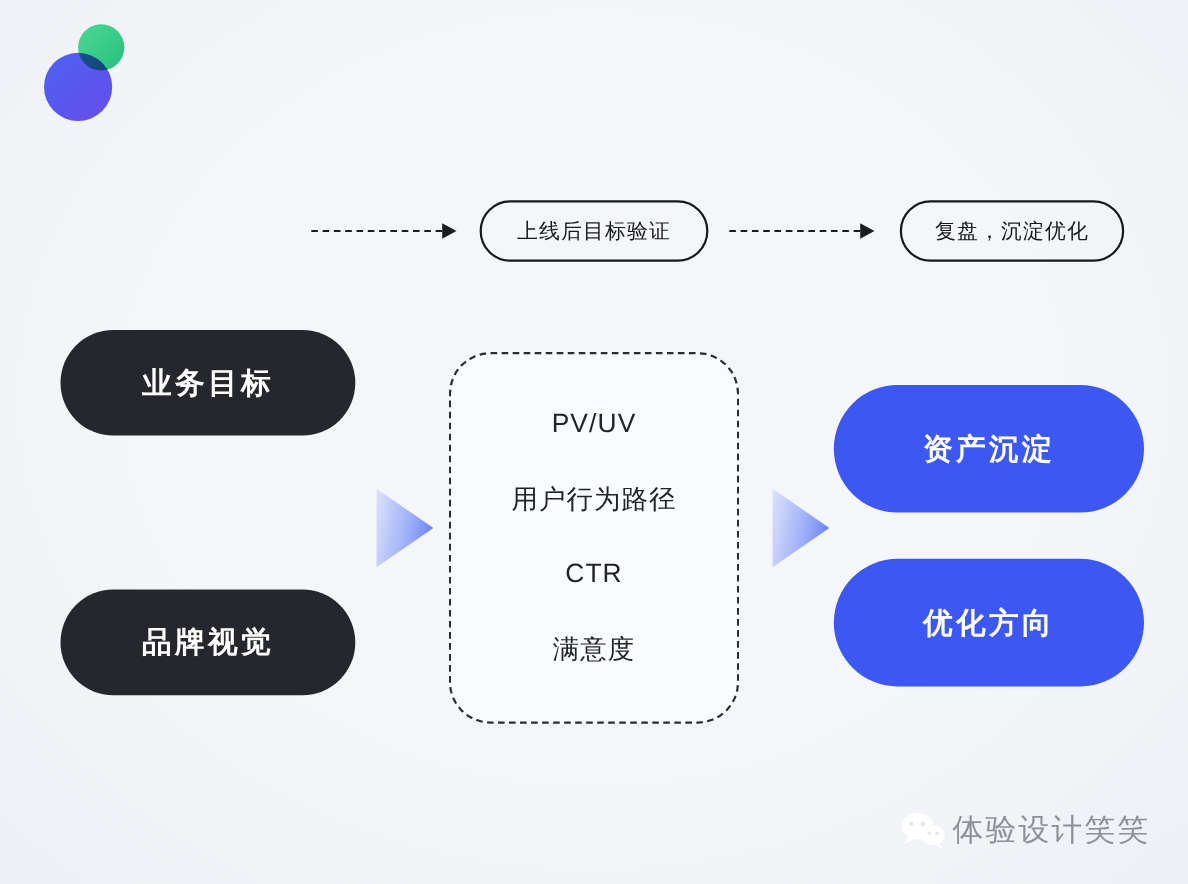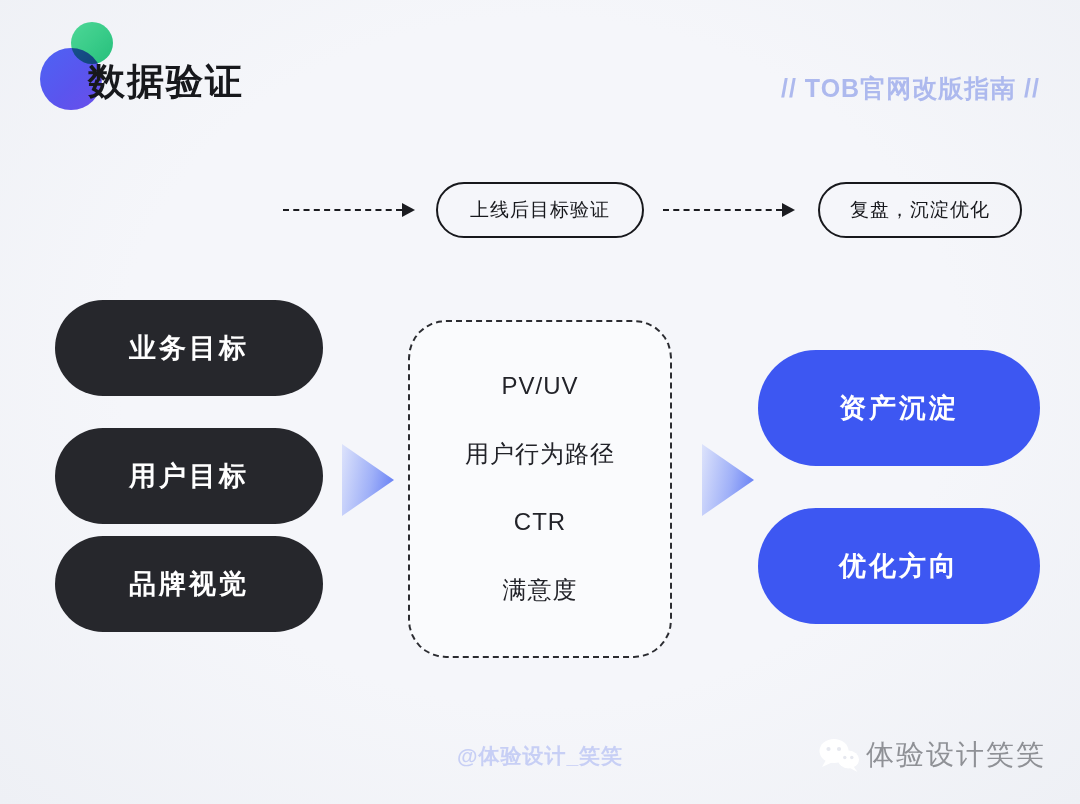--- a/index.html
+++ b/index.html
@@ -107,53 +107,49 @@
 </style>
 </head>
 <body>
 
 <div class="canvas">
 
   <div class="logo">
     <div class="circle-blue"></div>
     <div class="circle-green"></div>
   </div>
-  <div class="page-title">数据验证</div>
-  <div class="page-subtitle">// TOB官网改版指南 //</div>
 
   <div class="dash-arrow a1">
     <div class="line"></div>
     <div class="head"></div>
   </div>
   <div class="flow-pill p2">上线后目标验证</div>
   <div class="dash-arrow a2">
     <div class="line"></div>
     <div class="head"></div>
   </div>
   <div class="flow-pill p3">复盘，沉淀优化</div>
 
   <div class="dark-pill i0">业务目标</div>
-  <div class="dark-pill i1">用户目标</div>
   <div class="dark-pill i2">品牌视觉</div>
 
   <div class="tri left"></div>
 
   <div class="metrics-box">
     <div class="metric">PV/UV</div>
     <div class="metric">用户行为路径</div>
     <div class="metric">CTR</div>
     <div class="metric">满意度</div>
   </div>
 
   <div class="tri right"></div>
 
   <div class="blue-pill o1">优化方向</div>
   <div class="blue-pill o0">资产沉淀</div>
 
-  <div class="watermark">@体验设计_笑笑</div>
   <div class="brand">
     <svg width="42" height="36" viewBox="0 0 42 36">
       <ellipse cx="16" cy="14" rx="14.5" ry="12" fill="#ffffff"></ellipse>
       <polygon points="8,23 4,30 15,25" fill="#ffffff"></polygon>
       <circle cx="10.5" cy="12" r="2.1" fill="#e6e8ef"></circle>
       <circle cx="21" cy="12" r="2.1" fill="#e6e8ef"></circle>
       <ellipse cx="30.5" cy="22.5" rx="10.5" ry="9" fill="#ffffff"></ellipse>
       <polygon points="35.5,29.5 39.5,35 31,30.5" fill="#ffffff"></polygon>
       <circle cx="26.8" cy="20.5" r="1.7" fill="#e6e8ef"></circle>
       <circle cx="33.8" cy="20.5" r="1.7" fill="#e6e8ef"></circle>

